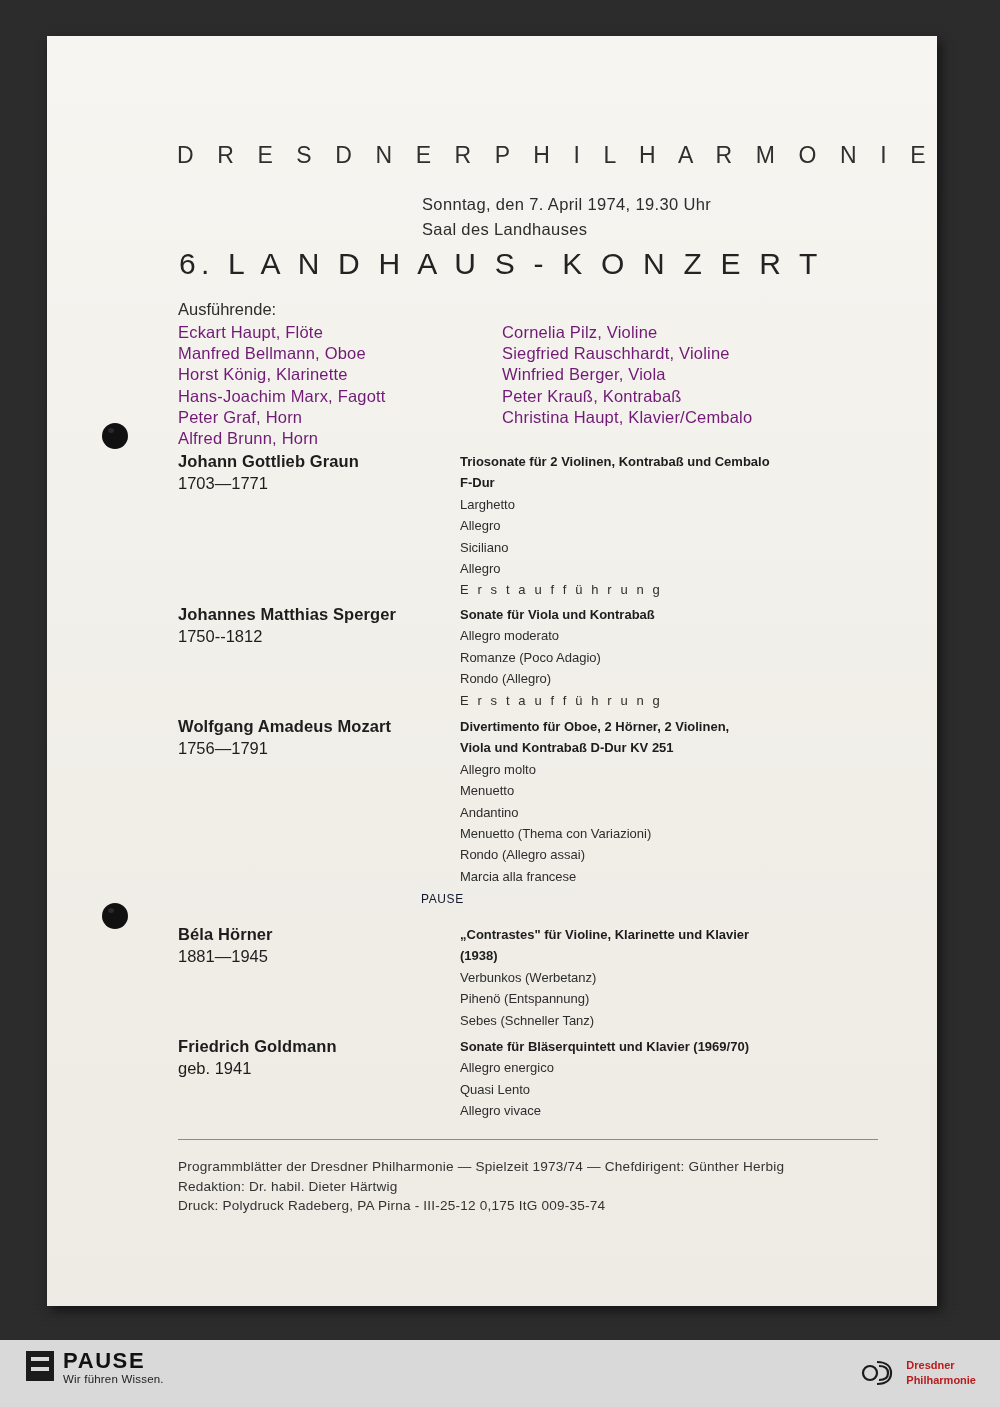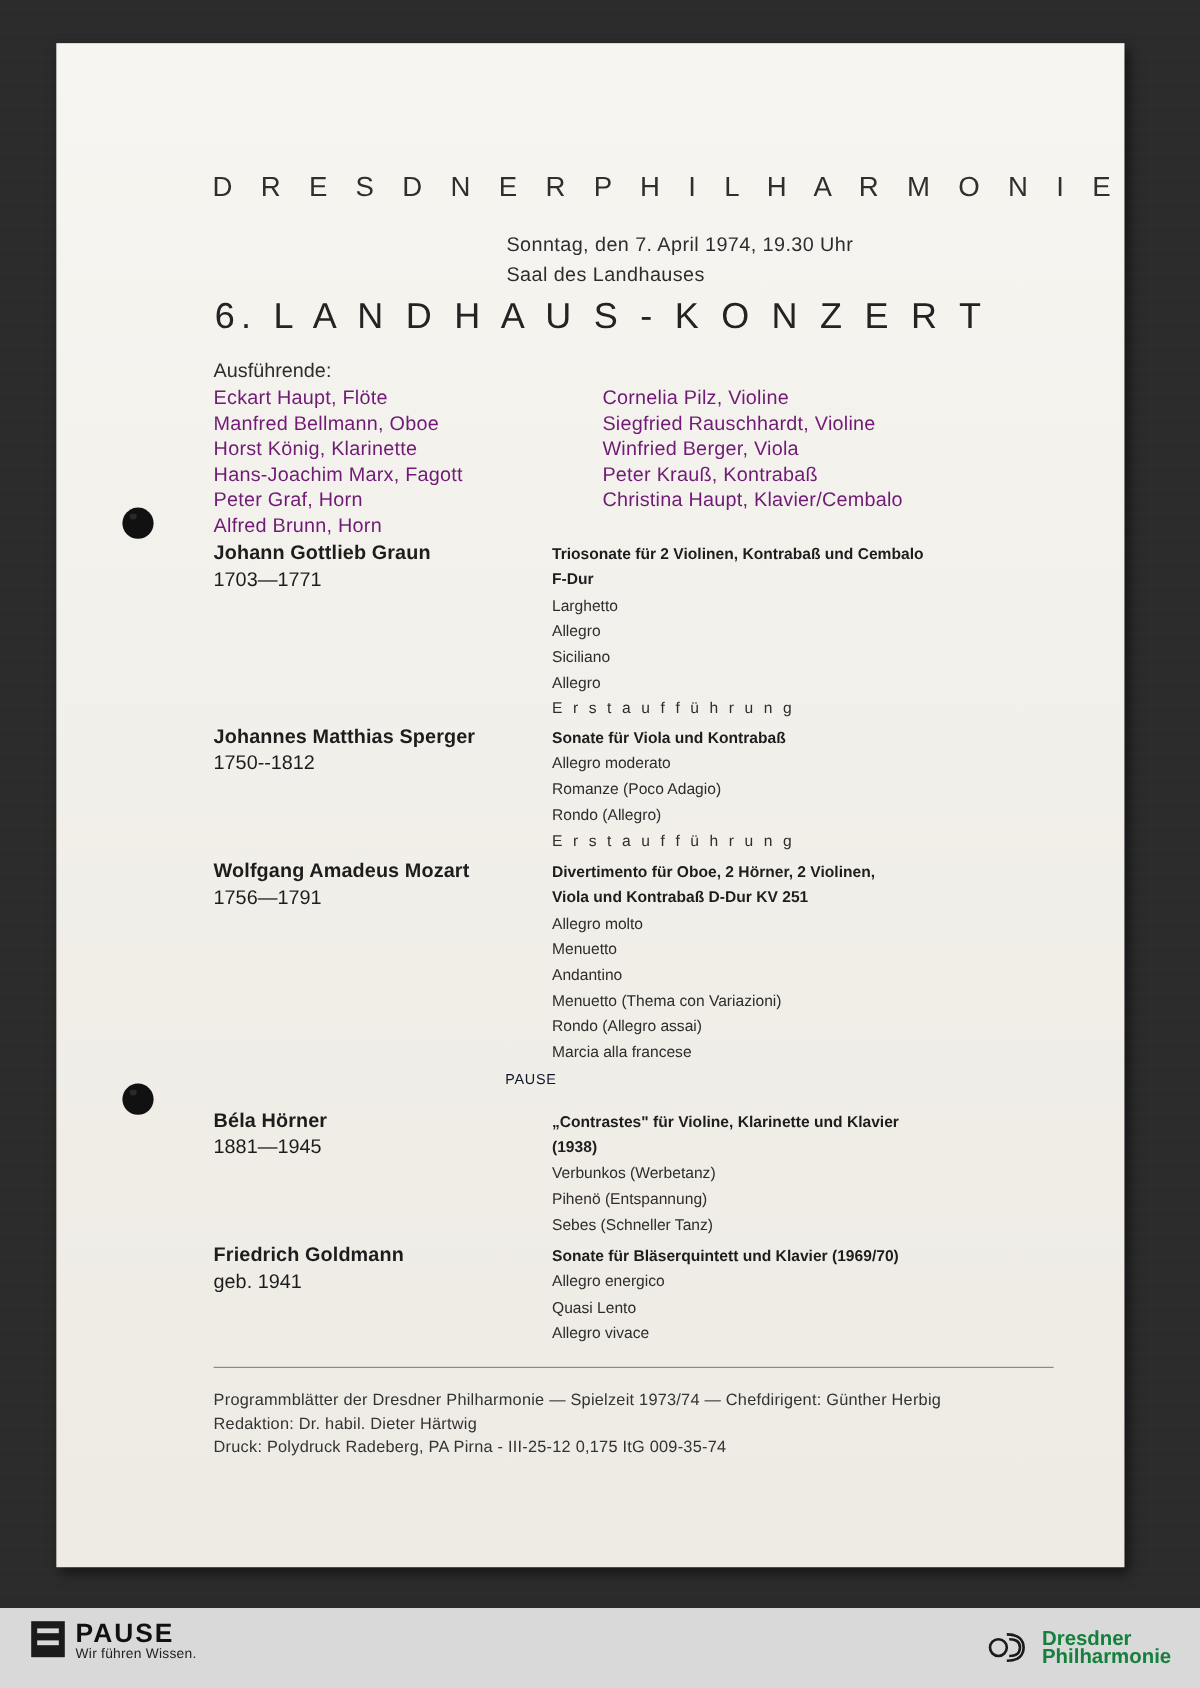--- a/index.html
+++ b/index.html
@@ -254,23 +254,23 @@
     display: flex;
     align-items: center;
   }
   .dp-mark {
     width: 36px;
     height: 34px;
     margin-right: 10px;
     position: relative;
   }
   .dp-text {
-    font-size: 17px;
+    font-size: 11px;
     line-height: 15.5px;
-    color: #15803d;
+    color: #b91c1c;
     font-weight: bold;
   }
 </style>
 </head>
 <body>
 
 <div class="scan-bg"></div>
 
 <div class="page">
   <div class="content">

